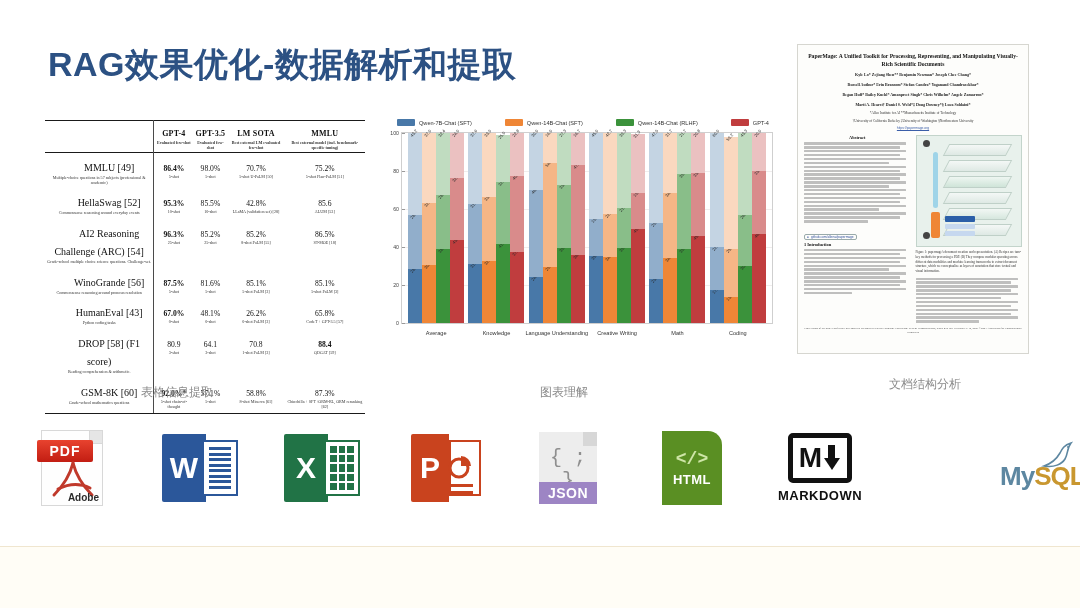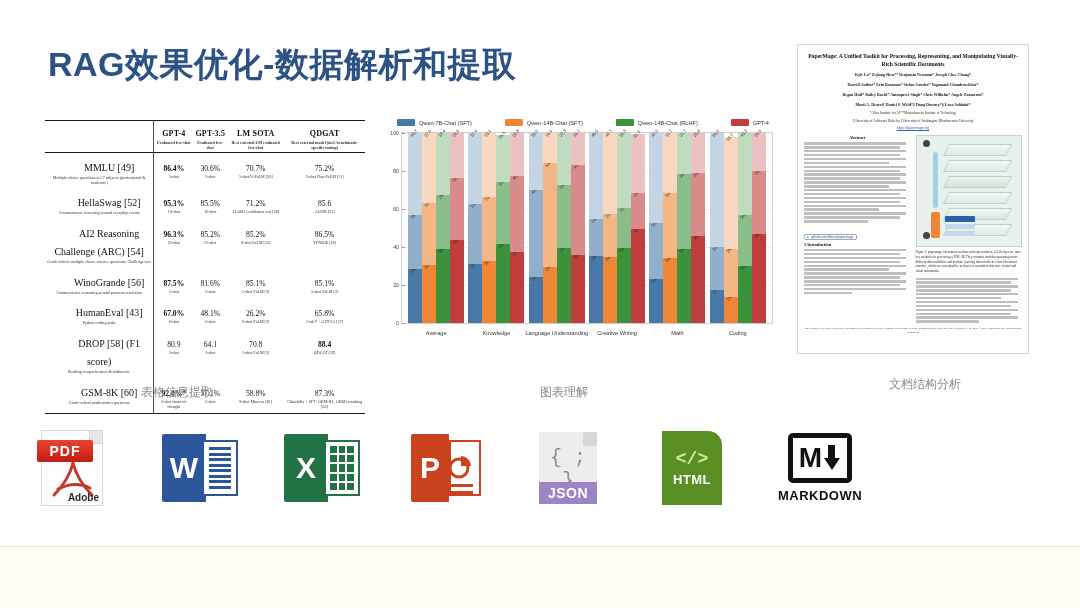--- a/index.html
+++ b/index.html
@@ -182,38 +182,38 @@
           </th>
           <th>
             <span class="colh">GPT-3.5</span>
             <span class="colsub">Evaluated few-shot</span>
           </th>
           <th>
             <span class="colh">LM SOTA</span>
             <span class="colsub">Best external LM evaluated few-shot</span>
           </th>
           <th>
-            <span class="colh">QDGAT</span>
+            <span class="colh">MMLU</span>
             <span class="colsub">Best external model (incl. benchmark-specific tuning)</span>
           </th>
         </tr>
       </thead>
       <tbody id="bench-body">
           <tr class="datarow firstdata">
             <td class="rowname"><span class="bigname">MMLU [49]</span><span class="subname">Multiple-choice questions in 57 subjects (professional &amp; academic)</span></td>
             <td><span class="val b">86.4%</span><span class="sub">5-shot</span></td>
-            <td><span class="val">30.6%</span><span class="sub">5-shot</span></td>
+            <td><span class="val">98.0%</span><span class="sub">5-shot</span></td>
             <td><span class="val">70.7%</span><span class="sub">5-shot U-PaLM [50]</span></td>
             <td><span class="val">75.2%</span><span class="sub">5-shot Flan-PaLM [51]</span></td>
           </tr>
           <tr class="datarow">
             <td class="rowname"><span class="bigname">HellaSwag [52]</span><span class="subname">Commonsense reasoning around everyday events</span></td>
             <td><span class="val b">95.3%</span><span class="sub">10-shot</span></td>
             <td><span class="val">85.5%</span><span class="sub">10-shot</span></td>
-            <td><span class="val">71.2%</span><span class="sub">LLaMA (validation set) [28]</span></td>
+            <td><span class="val">42.8%</span><span class="sub">LLaMA (validation set) [28]</span></td>
             <td><span class="val">85.6</span><span class="sub">ALUM [53]</span></td>
           </tr>
           <tr class="datarow">
             <td class="rowname"><span class="bigname">AI2 Reasoning Challenge (ARC) [54]</span><span class="subname">Grade-school multiple choice science questions. Challenge-set.</span></td>
             <td><span class="val b">96.3%</span><span class="sub">25-shot</span></td>
             <td><span class="val">85.2%</span><span class="sub">25-shot</span></td>
             <td><span class="val">85.2%</span><span class="sub">8-shot PaLM [55]</span></td>
             <td><span class="val">86.5%</span><span class="sub">ST-MOE [18]</span></td>
           </tr>
           <tr class="datarow">
@@ -730,16 +730,27 @@
       <span class="md-m">M</span>
       <svg width="18" height="28" viewBox="0 0 18 28">
         <rect x="5" y="1" width="7" height="15" fill="#111"></rect>
         <path d="M1 14 L17 14 L9 26 Z" fill="#111"></path>
       </svg>
     </div>
     <div class="md-word">MARKDOWN</div>
   </div>
 
 
+  <div class="icon-cell" style="left:1000px;width:76px">
+    <div style="position:relative;width:76px;height:56px">
+      <svg width="34" height="30" viewBox="0 0 34 30" style="position:absolute;right:2px;top:0">
+        <path d="M4 26 C10 24 16 20 20 13 C22 9 24 5 31 3 C27 8 28 14 25 19 C22 24 14 28 4 26 Z" fill="none" stroke="#5d87a1" stroke-width="1.6"></path>
+        <circle cx="28" cy="7" r="1" fill="#5d87a1"></circle>
+      </svg>
+      <div class="mysql-word" style="position:absolute;left:0;bottom:4px;">
+        <span class="mysql-my">My</span><span class="mysql-sql">SQL</span>
+      </div>
+    </div>
+  </div>
 </div>
 
 <div id="footer">
 </div>
 
 </body></html>

